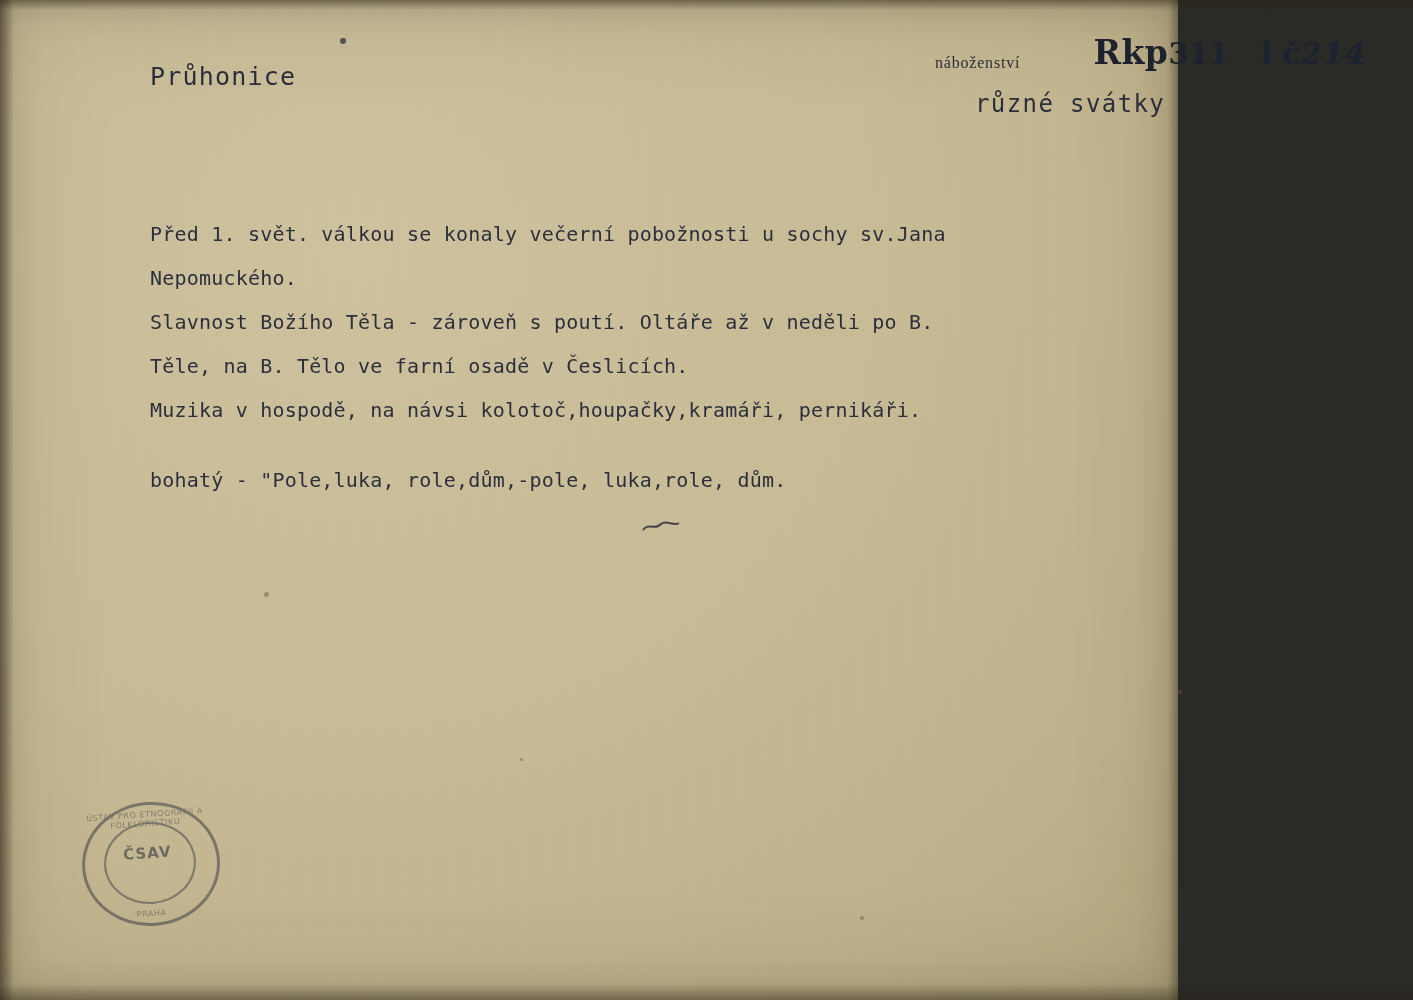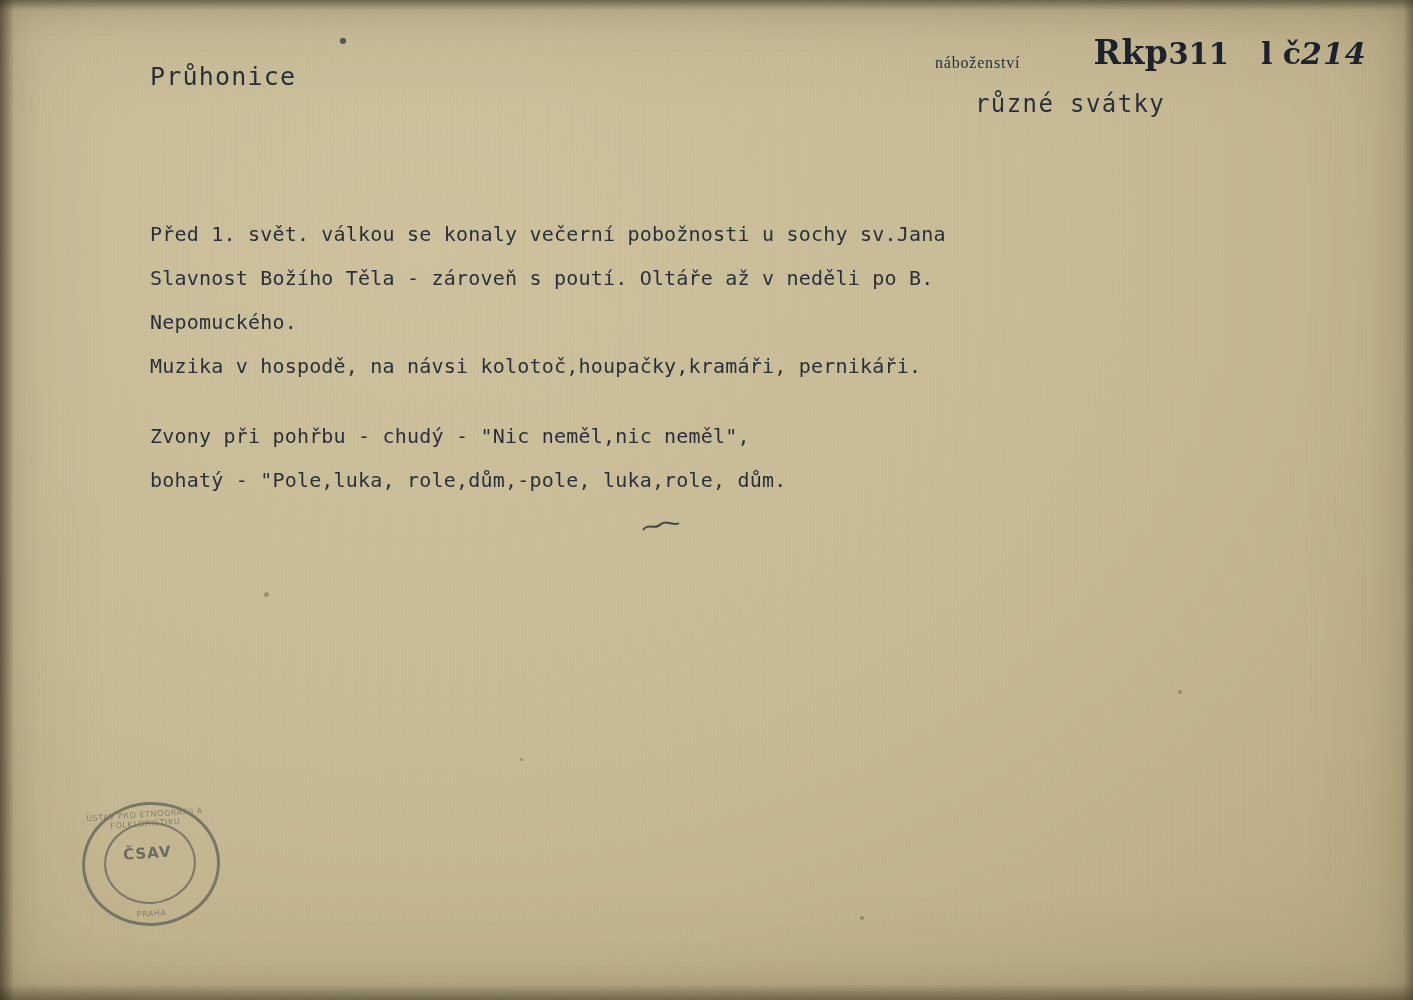--- a/index.html
+++ b/index.html
@@ -11,21 +11,21 @@
     width: 1413px;
     height: 1000px;
     overflow: hidden;
     font-family: "DejaVu Sans Mono", monospace;
   }
 
   
   #card-scan {
     position: absolute;
     left: 0; top: 0;
-    width: 1413px;
+    width: 1178px;
     height: 1000px;
     background:
       radial-gradient(ellipse at 30% 25%, #cfc39f 0%, #c9bd97 45%, #bfb28b 80%, #b6a982 100%);
   }
   
   #paper-grain {
     position: absolute;
     inset: 0;
     pointer-events: none;
     background-image:
@@ -253,25 +253,25 @@
 
   <div class="typed" id="subject-line-1">náboženství</div>
   <div class="typed" id="subject-line-2">různé svátky</div>
 
   <div id="signature-block">
     <span id="sig-rkp">Rkp</span><span id="sig-num">311</span><span id="sig-sep">l č</span><span id="sig-hand">214</span>
   </div>
 
   <div id="body-text">
     <div class="body-line">Před 1. svět. válkou se konaly večerní pobožnosti u sochy sv.Jana</div>
+    <div class="body-line">Nepomuckého.</div>
     <div class="body-line">Slavnost Božího Těla - zároveň s poutí. Oltáře až v neděli po B.</div>
-    <div class="body-line">Nepomuckého.</div>
+    <div class="body-line">Těle, na B. Tělo ve farní osadě v Česlicích.</div>
     <div class="body-line">Muzika v hospodě, na návsi kolotoč,houpačky,kramáři, pernikáři.</div>
     <div class="para-gap"></div>
-    <div class="body-line">Zvony při pohřbu - chudý - "Nic neměl,nic neměl",</div>
     <div class="body-line">bohatý - "Pole,luka, role,dům,-pole, luka,role, dům.</div>
   </div>
 
   <svg id="ink-stroke" viewBox="0 0 38 12">
     <path d="M1 9 C 7 1, 13 10, 19 3 C 25 -2, 31 6, 37 2" stroke="#2b2f3c" stroke-width="2" fill="none" opacity="0.85"></path>
   </svg>
 
   <div id="archive-stamp">
     <div class="ring-outer"></div>
     <div class="ring-inner"></div>

